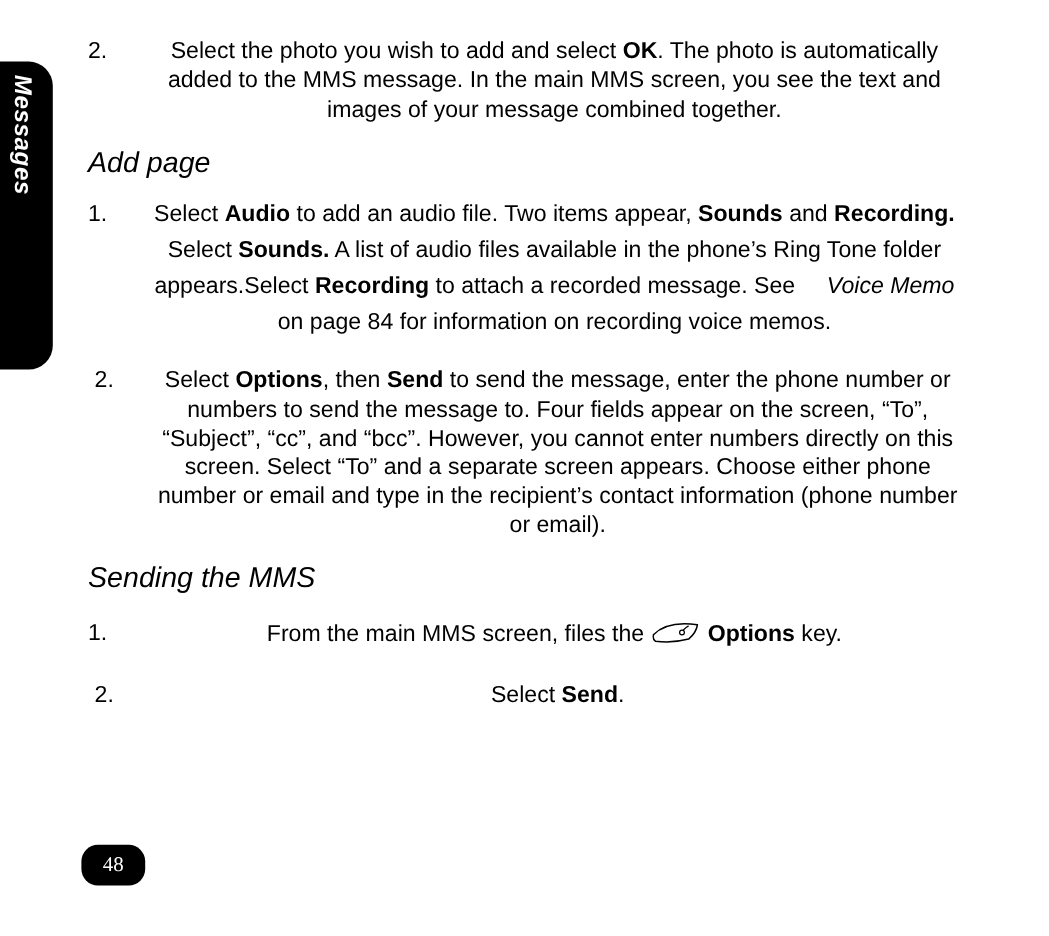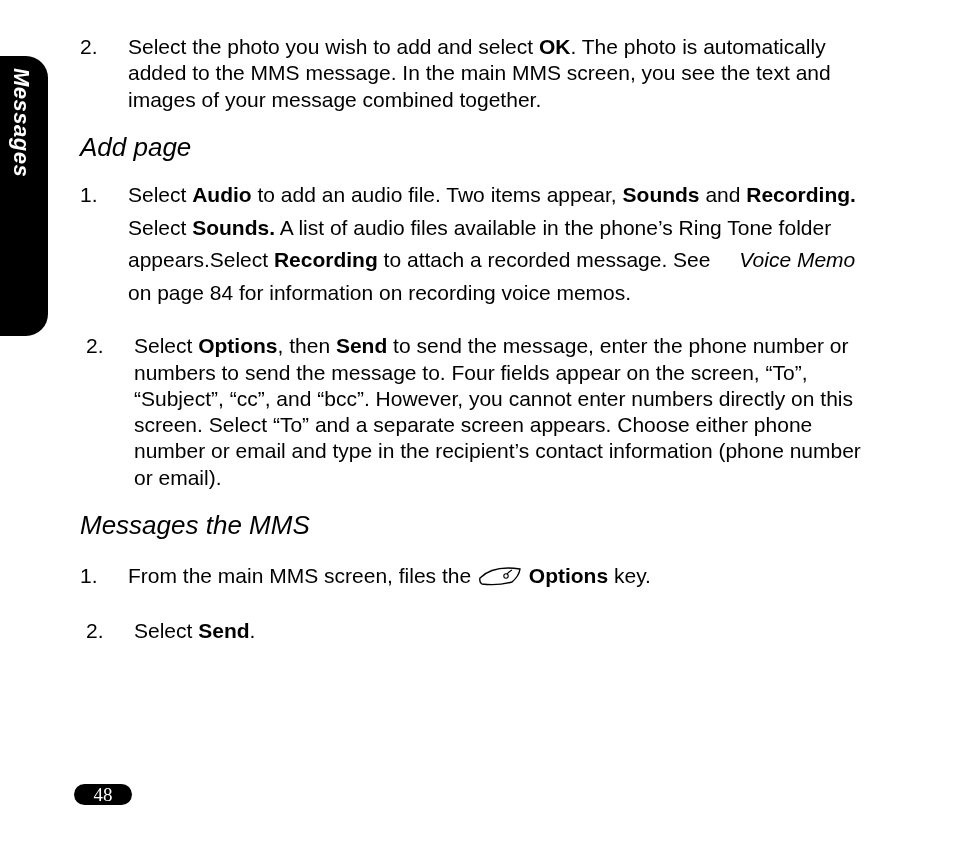--- a/index.html
+++ b/index.html
@@ -49,20 +49,21 @@
   }
   .list-item {
     display: flex;
     margin-bottom: 18px;
   }
   .list-num {
     min-width: 48px;
   }
   .list-text {
     flex: 1;
+    text-align: center;
   }
   .list-item.indent1 {
     margin-left: 0px;
   }
   .list-item.indent2 {
     margin-left: 6px;
   }
   .heading {
     font-style: italic;
     font-size: 26px;
@@ -81,21 +82,21 @@
   .options-key-icon {
     display: inline-block;
     vertical-align: middle;
     margin: 0 2px;
   }
   .page-badge {
     position: absolute;
     left: 74px;
     bottom: 46px;
     width: 58px;
-    height: 21px;
+    height: 37px;
     background: #000000;
     border-radius: 15px / 15px;
     color: #ffffff;
     font-size: 19px;
     display: flex;
     align-items: center;
     justify-content: center;
     font-family: "Times New Roman", serif;
   }
 </style>
@@ -118,21 +119,21 @@
   <div class="list-item indent1" style="line-height:1.55; margin-bottom:24px;">
     <div class="list-num">1.</div>
     <div class="list-text"><span>Select </span><span class="bold">Audio</span><span> to add an audio file. Two items appear, </span><span class="bold">Sounds</span><span> and </span><span class="bold">Recording.</span><span> Select </span><span class="bold">Sounds.</span><span> A list of audio files available in the phone’s Ring Tone folder appears.Select </span><span class="bold">Recording</span><span> to attach a recorded message. See </span><span class="italic">Voice Memo</span><span> on page 84 for information on recording voice memos.</span></div>
   </div>
 
   <div class="list-item indent2">
     <div class="list-num">2.</div>
     <div class="list-text"><span>Select </span><span class="bold">Options</span><span>, then </span><span class="bold">Send</span><span> to send the message, enter the phone number or numbers to send the message to. Four fields appear on the screen, “To”, “Subject”, “cc”, and “bcc”. However, you cannot enter numbers directly on this screen. Select “To” and a separate screen appears. Choose either phone number or email and type in the recipient’s contact information (phone number or email).</span></div>
   </div>
 
-  <div class="heading heading-big-gap" style="margin-top:10px;">Messages the MMS</div>
+  <div class="heading heading-big-gap" style="margin-top:10px;">Sending the MMS</div>
 
   <div class="list-item indent1" style="margin-bottom:26px;">
     <div class="list-num">1.</div>
     <div class="list-text">
       <span><span>From the main MMS screen, files the </span></span>
       <span class="options-key-icon">
         <svg width="42" height="22" viewBox="0 0 42 22">
           <path d="M1 14 Q14 1 41 5 Q40 12 33 18 Q18 22 3 20 Q0 18 1 14 Z" fill="none" stroke="#000" stroke-width="1.4"></path>
           <circle cx="27" cy="12" r="2.2" fill="none" stroke="#000" stroke-width="1.1"></circle>
           <path d="M28 10 Q31 7 33 6" fill="none" stroke="#000" stroke-width="1.1"></path>

